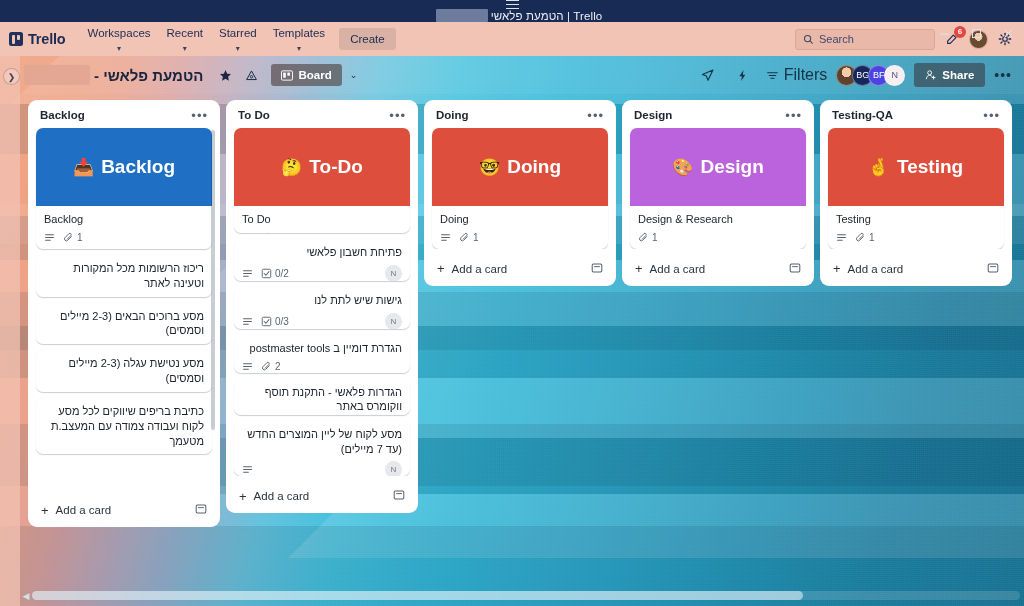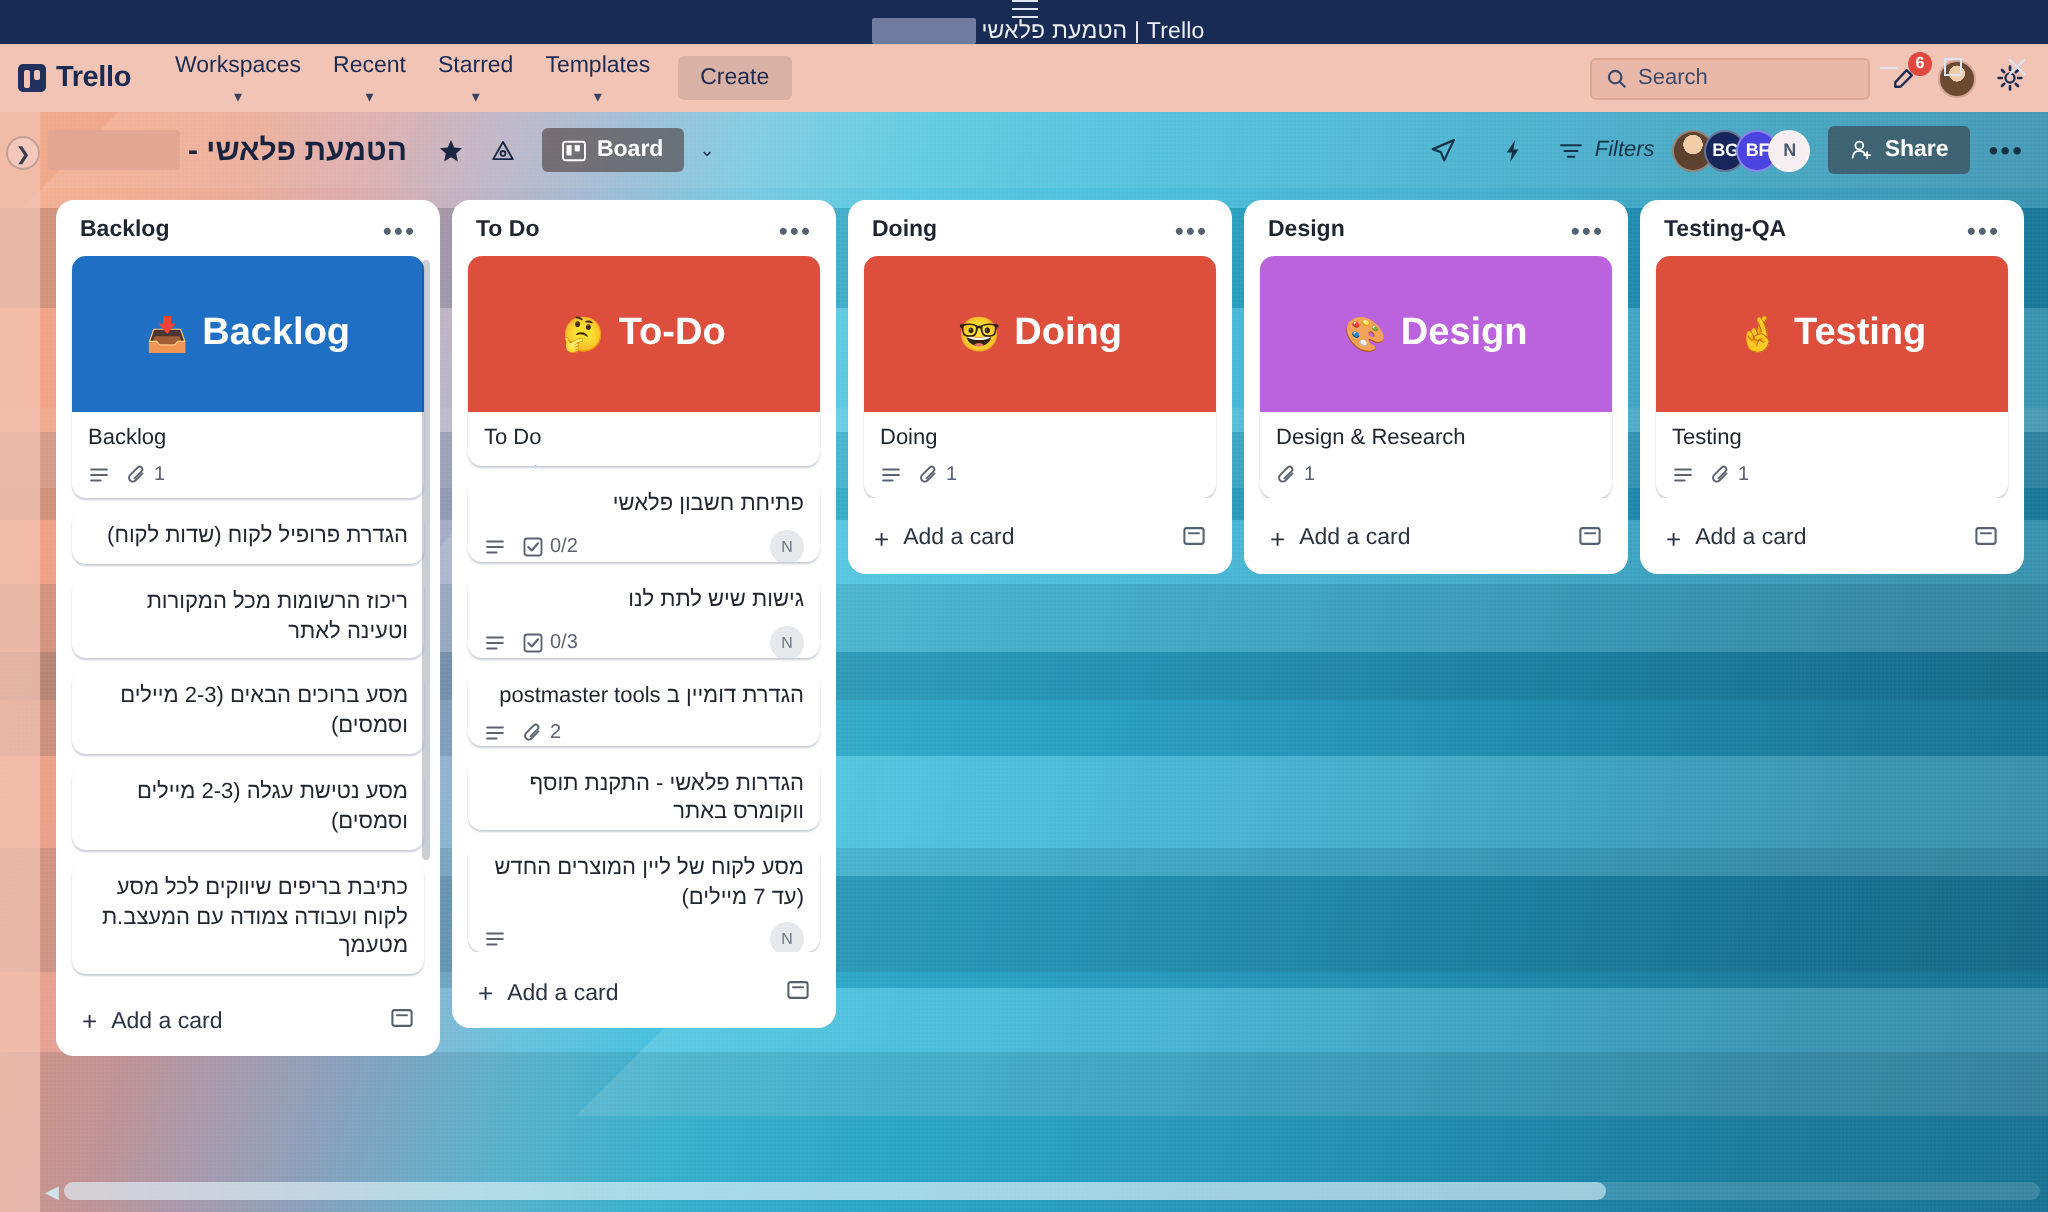--- a/index.html
+++ b/index.html
@@ -156,26 +156,26 @@
     display: flex; align-items: center; gap: 5px;
     background: rgba(78,63,60,.62); color: #fff;
     font-size: 11.5px; font-weight: bold;
     padding: 5px 10px; border-radius: 3px; margin-left: 6px;
   }
   .bh-caret { margin-left: 8px; color: #1b2742; font-size: 9px; }
   .bh-right { margin-left: auto; display: flex; align-items: center; gap: 9px; }
   .bh-right .bh-icon { color: #143346; }
   .filters {
     display: flex; align-items: center; gap: 5px;
-    color: #143346; font-size: 11px; font-style: italic;
+    color: #143346; font-size: 16px;
   }
   .avatars { display: flex; align-items: center; }
   .av {
     width: 21px; height: 21px; border-radius: 50%;
-    font-size: 9px; font-weight: bold; color: #fff;
+    font-size: 9px; font-weight: normal; color: #fff;
     display: flex; align-items: center; justify-content: center;
     margin-left: -5px; border: 1.5px solid rgba(255,255,255,.35);
     position: relative;
   }
   .av:first-child { margin-left: 0; }
   .av-photo {
     background: radial-gradient(circle at 50% 33%, #f3cda8 0 30%, #5d4230 31% 100%);
   }
   .av-bg { background: #17275c; }
   .av-bf { background: #4b44e0; }
@@ -480,25 +480,20 @@
                   </svg>
                 <span>1</span>
               </span>
             </div>
           </div>
         </div>
 
 
         <div class="card">
           <div class="card-body">
-            <div class="card-title rtl">הגדרת פרופיל לקוח (שדות לקוח)</div>
-          </div>
-        </div>
-        <div class="card">
-          <div class="card-body">
             <div class="card-title rtl">ריכוז הרשומות מכל המקורות וטעינה לאתר</div>
           </div>
         </div>
         <div class="card">
           <div class="card-body">
             <div class="card-title rtl">מסע ברוכים הבאים (2-3 מיילים וסמסים)</div>
           </div>
         </div>
         <div class="card">
           <div class="card-body">

